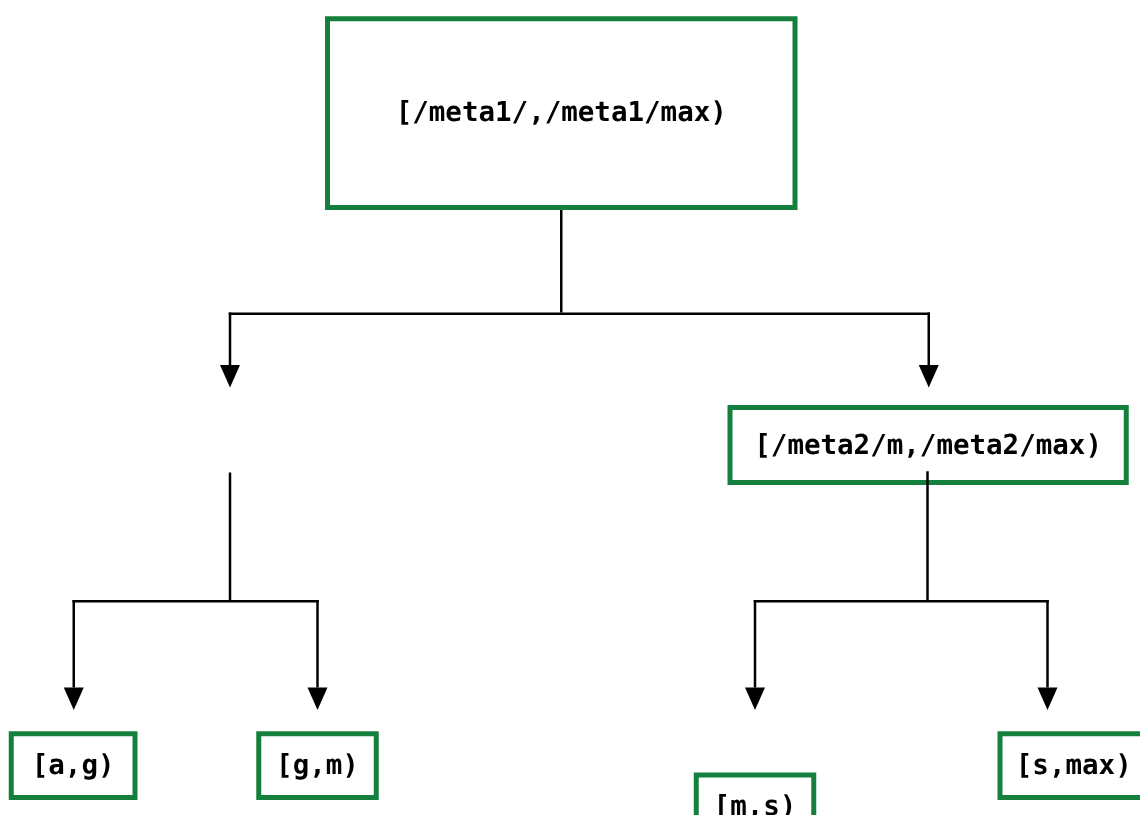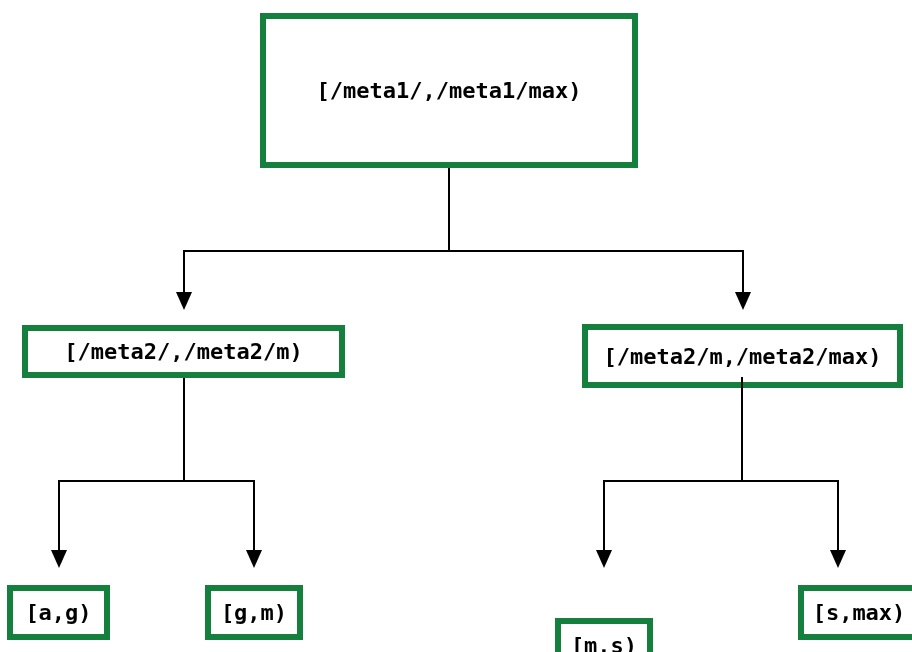--- a/index.html
+++ b/index.html
@@ -11,21 +11,21 @@
     position: relative;
     width: 912px;
     height: 652px;
     background: #ffffff;
     font-family: "DejaVu Sans Mono", "Liberation Mono", monospace;
     overflow: hidden;
   }
   .node {
     position: absolute;
     box-sizing: border-box;
-    border: 6px solid #15803d;
+    border: 4px solid #15803d;
     background: #ffffff;
     color: #000000;
     display: flex;
     align-items: center;
     justify-content: center;
     font-size: 22px;
     font-weight: bold;
     white-space: nowrap;
   }
   .node-root   { left: 260px; top: 13px;  width: 378px; height: 155px; }
@@ -73,23 +73,20 @@
 </style>
 </head>
 <body>
 
 <div class="canvas">
 
   <div class="node node-root">
     <span>[/meta1/,/meta1/max)</span>
   </div>
 
-  <div class="node node-left2">
-    <span>[/meta2/,/meta2/m)</span>
-  </div>
 
   <div class="node node-right2">
     <span>[/meta2/m,/meta2/max)</span>
   </div>
 
   <div class="node node-ag">
     <span>[a,g)</span>
   </div>
 
   <div class="node node-gm">

